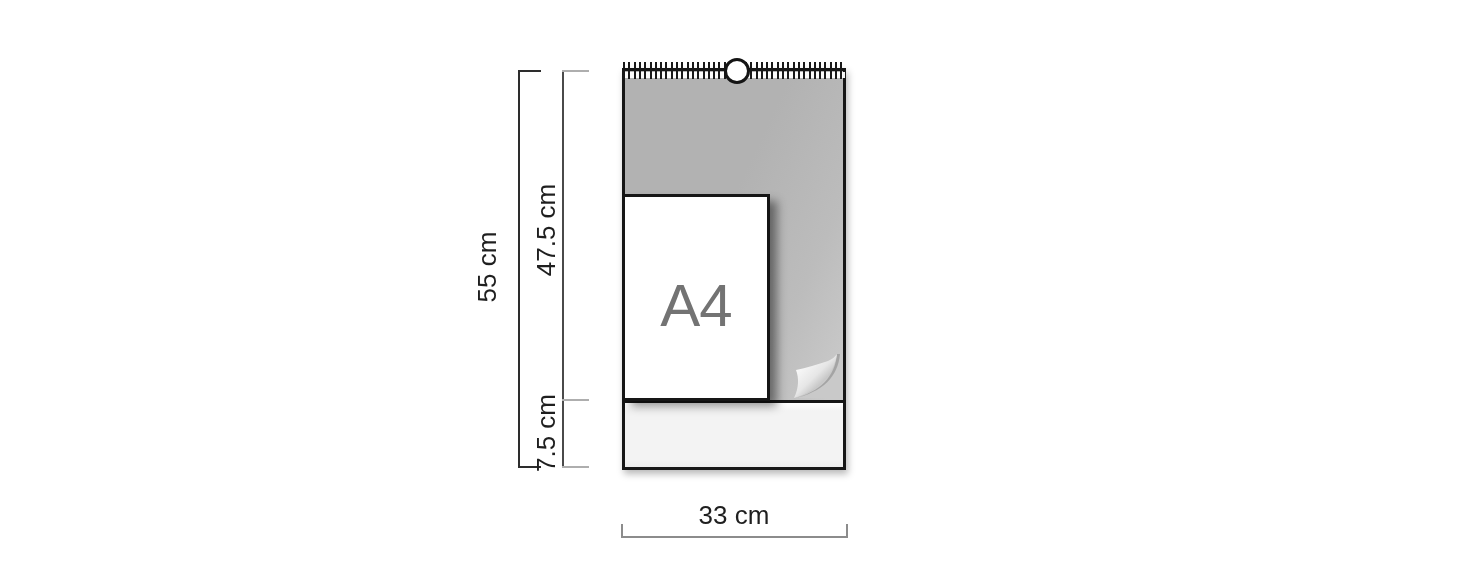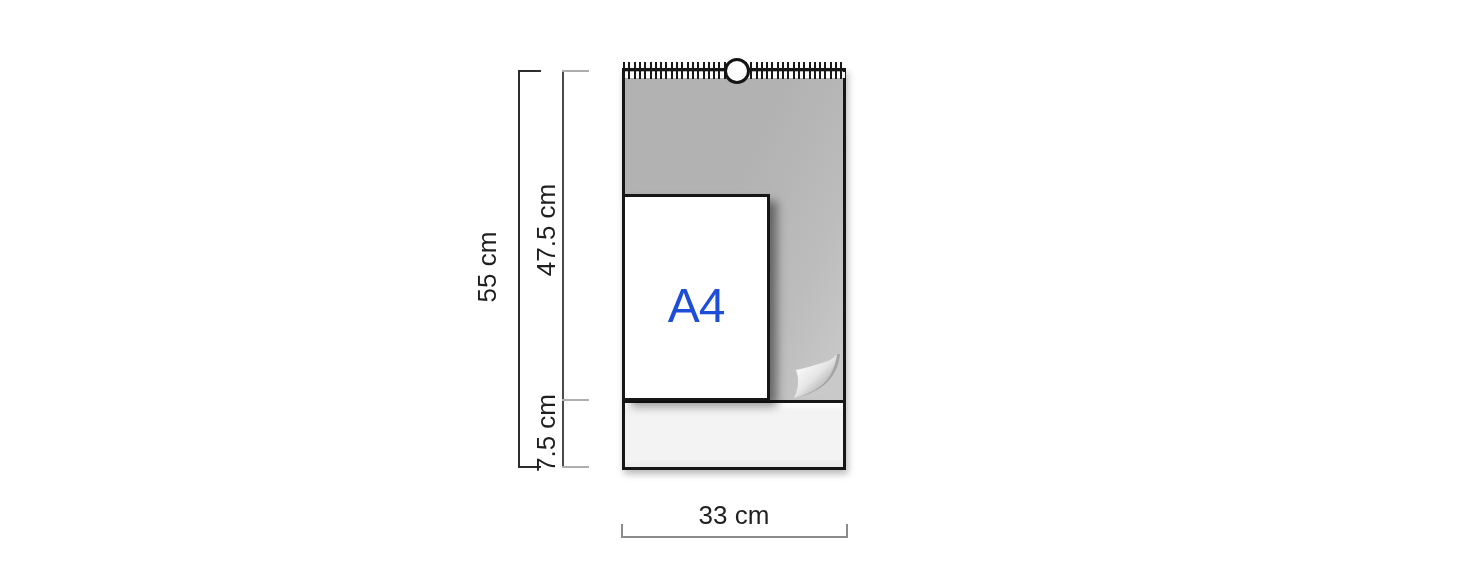--- a/index.html
+++ b/index.html
@@ -39,21 +39,21 @@
     box-sizing:border-box;border:3px solid #141414;border-radius:50%;background:#ffffff;
   }
   
   .a4-sheet{
     position:absolute;left:622px;top:194px;width:148px;height:207px;
     box-sizing:border-box;border:3px solid #161616;background:#ffffff;
     box-shadow:8px 6px 9px -1px rgba(0,0,0,0.45);
     display:flex;align-items:center;justify-content:center;
   }
   .a4-text{
-    font-size:48px;font-weight:500;color:#1d4ed8;letter-spacing:-1px;
+    font-size:60px;font-weight:500;color:#737373;letter-spacing:-1px;
     transform:translateY(8px);line-height:1;
   }
   
   .dim{position:absolute;background:#2d2d2d;}
   .dim.light{background:#aeaeae;}
   .dim.mid{background:#8c8c8c;}
   .dim-label{
     position:absolute;width:160px;height:32px;line-height:32px;text-align:center;
     font-size:26px;font-weight:500;color:#1f1f1f;white-space:nowrap;
   }

